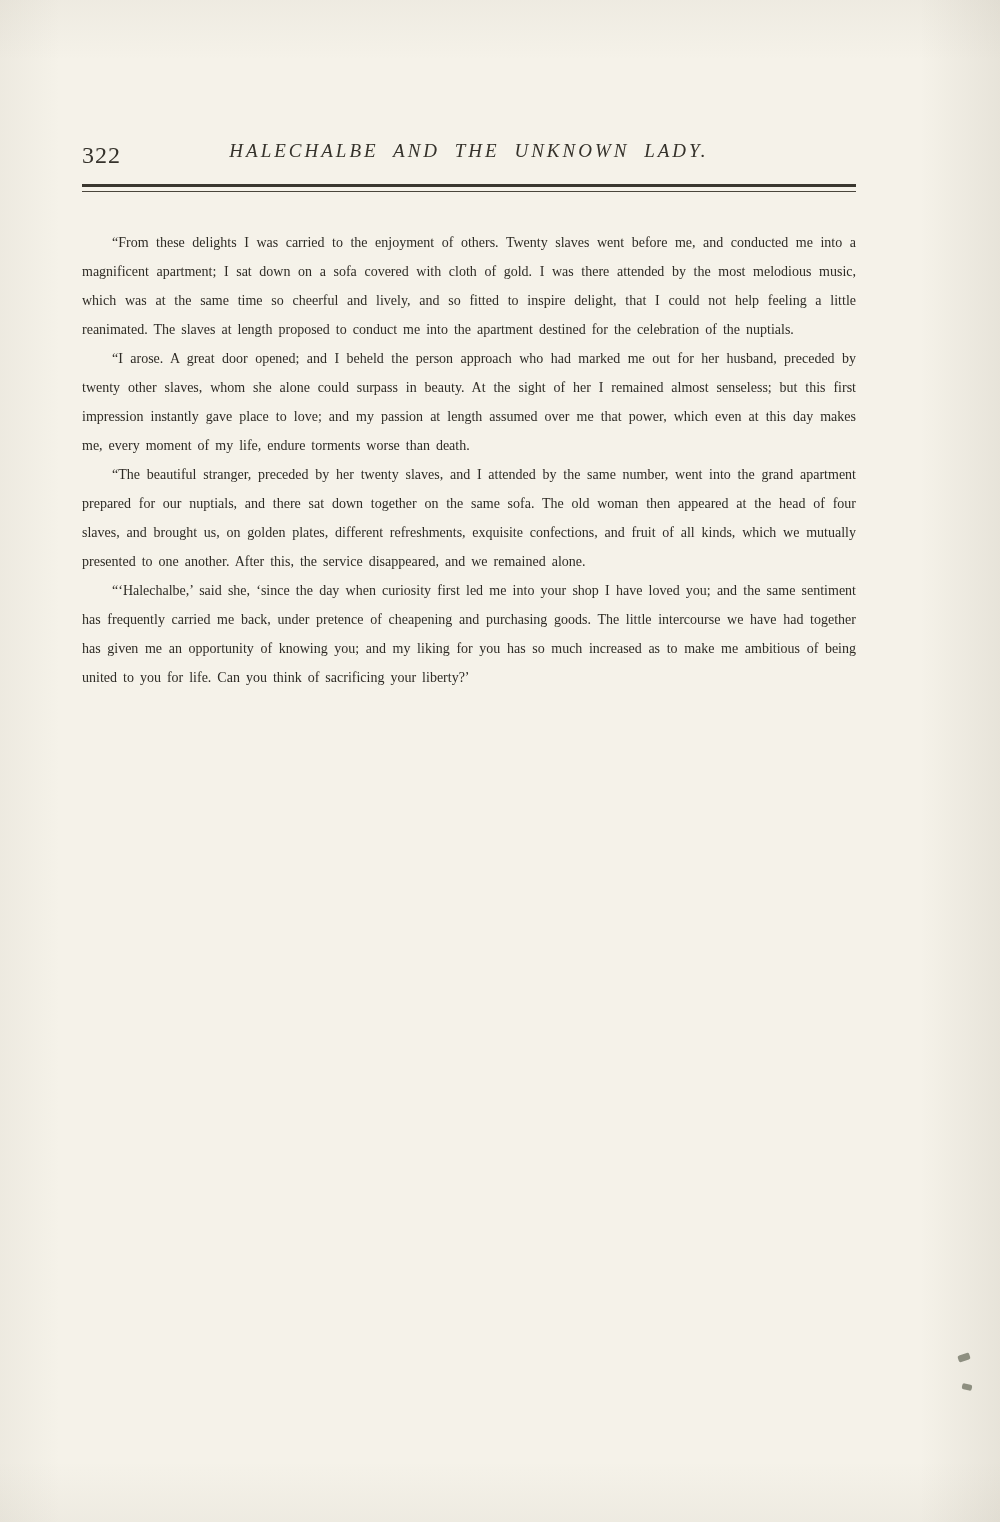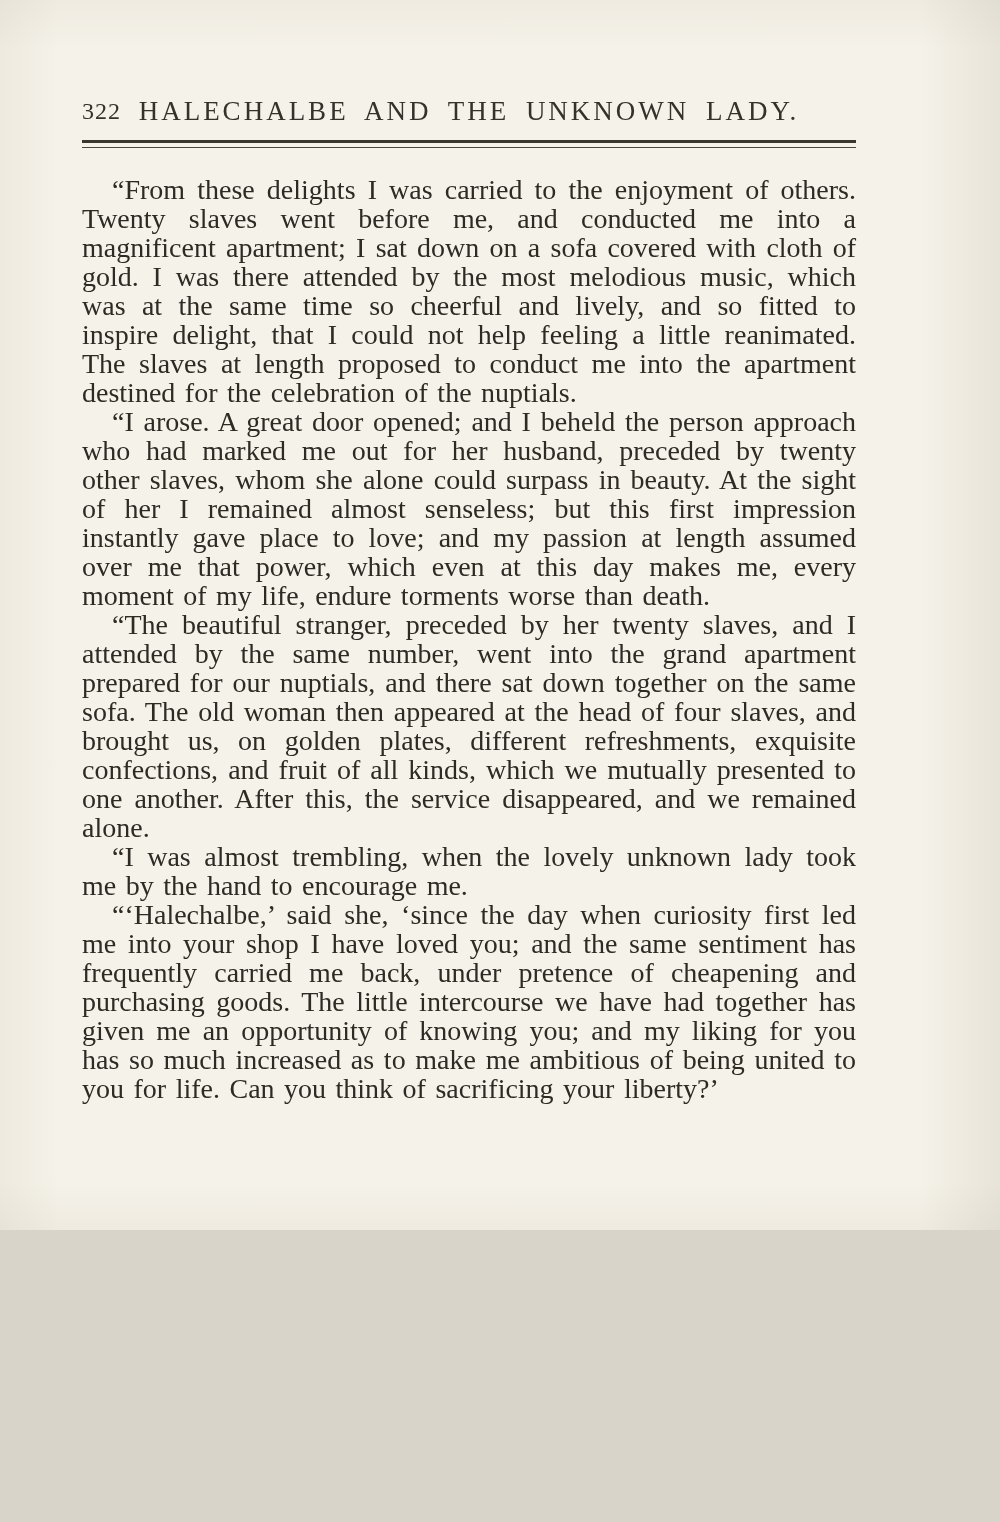--- a/index.html
+++ b/index.html
@@ -3,21 +3,21 @@
 <meta charset="utf-8">
 <style>
   html, body {
     margin: 0;
     padding: 0;
     background: #d8d4c9;
   }
   .page {
     position: relative;
     width: 1000px;
-    height: 1230px;
+    height: 1522px;
     margin: 0 auto;
     background:
       linear-gradient(to right, rgba(110,100,80,0.06) 0%, rgba(0,0,0,0) 6%, rgba(0,0,0,0) 92%, rgba(110,100,80,0.10) 100%),
       linear-gradient(to bottom, rgba(110,100,80,0.05) 0%, rgba(0,0,0,0) 4%, rgba(0,0,0,0) 96%, rgba(110,100,80,0.05) 100%),
       #f5f2e9;
     color: #2e2b25;
     font-family: "Liberation Serif", "DejaVu Serif", serif;
     overflow: hidden;
   }
   .content {
@@ -35,37 +35,39 @@
     position: absolute;
     left: 0;
     top: 2px;
     font-size: 24px;
     letter-spacing: 1px;
     color: #35322b;
   }
   .running-title {
     display: block;
     text-align: center;
-    font-size: 27px;
+    font-style: italic;
+    font-size: 19px;
     letter-spacing: 3px;
     word-spacing: 7px;
     white-space: nowrap;
     color: #35322b;
+    margin-top: 44px;
   }
   .rule-thick {
     border-top: 3px solid #3a372f;
     margin-bottom: 4px;
   }
   .rule-thin {
     border-top: 1px solid #4a463c;
     margin-bottom: 0;
   }
   .body-text {
-    margin-top: 27px;
-    font-size: 28px;
+    margin-top: 36px;
+    font-size: 14px;
     line-height: 29px;
     text-align: justify;
     color: #2e2b25;
   }
   .body-text p {
     margin: 0;
     text-indent: 30px;
     word-spacing: 2.5px;
   }
   .ink-speck {
@@ -100,21 +102,20 @@
       <span class="running-title">HALECHALBE AND THE UNKNOWN LADY.</span>
     </header>
 
     <div class="rule-thick"></div>
     <div class="rule-thin"></div>
 
     <main class="body-text">
       <p>“From these delights I was carried to the enjoyment of others. Twenty slaves went before me, and conducted me into a magnificent apartment; I sat down on a sofa covered with cloth of gold. I was there attended by the most melodious music, which was at the same time so cheerful and lively, and so fitted to inspire delight, that I could not help feeling a little reanimated. The slaves at length proposed to conduct me into the apartment destined for the celebration of the nuptials.</p>
       <p>“I arose. A great door opened; and I beheld the person approach who had marked me out for her husband, preceded by twenty other slaves, whom she alone could surpass in beauty. At the sight of her I remained almost senseless; but this first impression instantly gave place to love; and my passion at length assumed over me that power, which even at this day makes me, every moment of my life, endure torments worse than death.</p>
       <p>“The beautiful stranger, preceded by her twenty slaves, and I attended by the same number, went into the grand apartment prepared for our nuptials, and there sat down together on the same sofa. The old woman then appeared at the head of four slaves, and brought us, on golden plates, different refreshments, exquisite confections, and fruit of all kinds, which we mutually presented to one another. After this, the service disappeared, and we remained alone.</p>
-      <p>“I was almost trembling, when the lovely unknown lady took me by the hand to encourage me.</p>
       <p>“‘Halechalbe,’ said she, ‘since the day when curiosity first led me into your shop I have loved you; and the same sentiment has frequently carried me back, under pretence of cheapening and purchasing goods. The little intercourse we have had together has given me an opportunity of knowing you; and my liking for you has so much increased as to make me ambitious of being united to you for life. Can you think of sacrificing your liberty?’</p>
     </main>
 
   </div>
 
   <div class="ink-speck s1"></div>
   <div class="ink-speck s2"></div>
 </div>
 
 </body></html>

